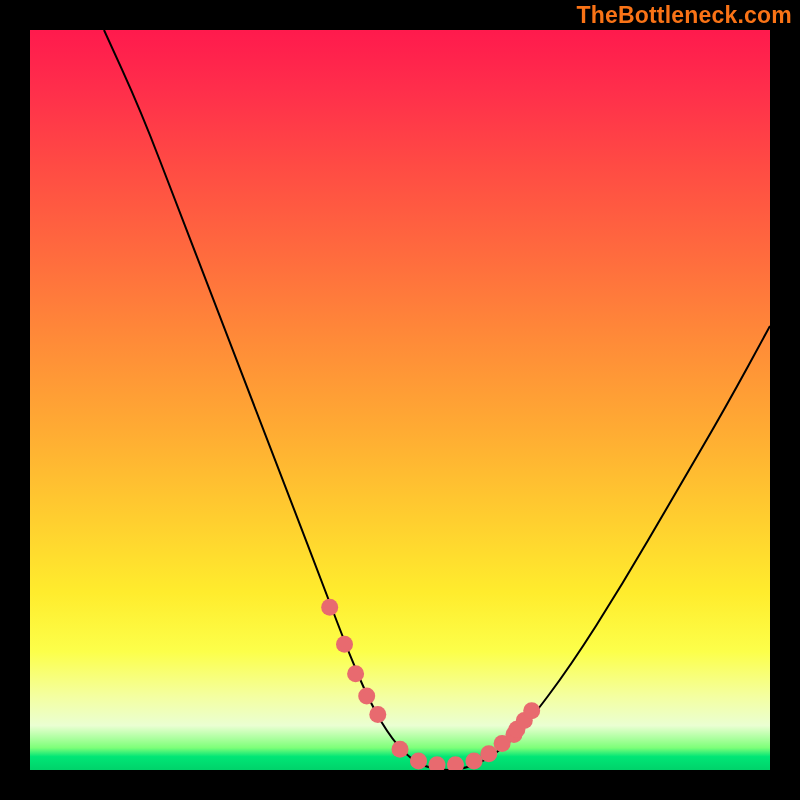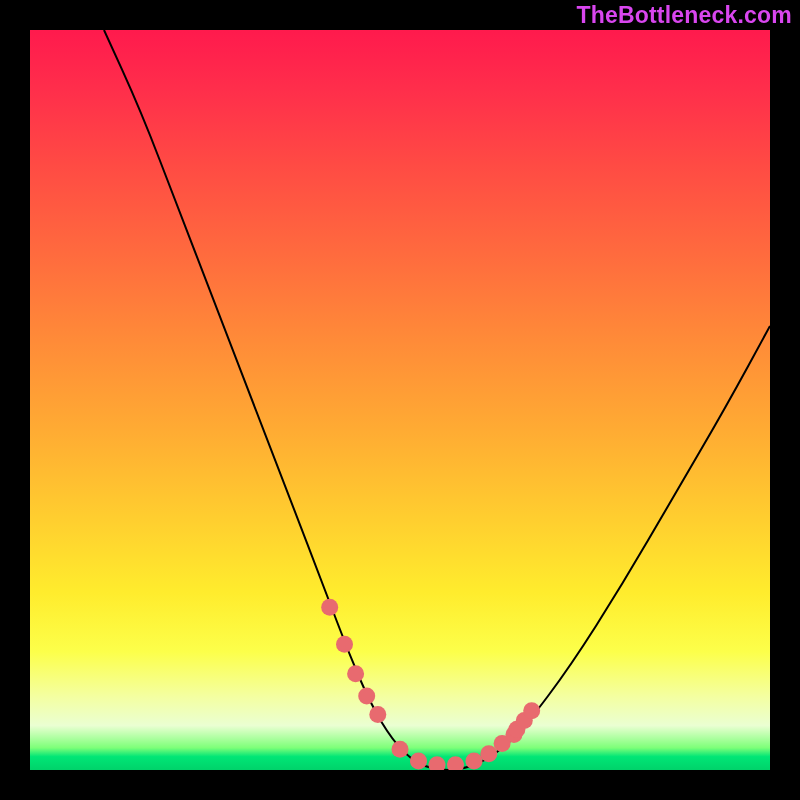--- a/index.html
+++ b/index.html
@@ -18,21 +18,21 @@
     height: 800px;
     background: #000;
   }
 
   .watermark {
     position: absolute;
     top: 2px;
     right: 8px;
     font-size: 23px;
     font-weight: bold;
-    color: #d946ef;
+    color: #f97316;
     letter-spacing: 0.2px;
     z-index: 50;
   }
 
   
   .plot {
     position: absolute;
     left: 30px;
     top: 30px;
     width: 740px;   

